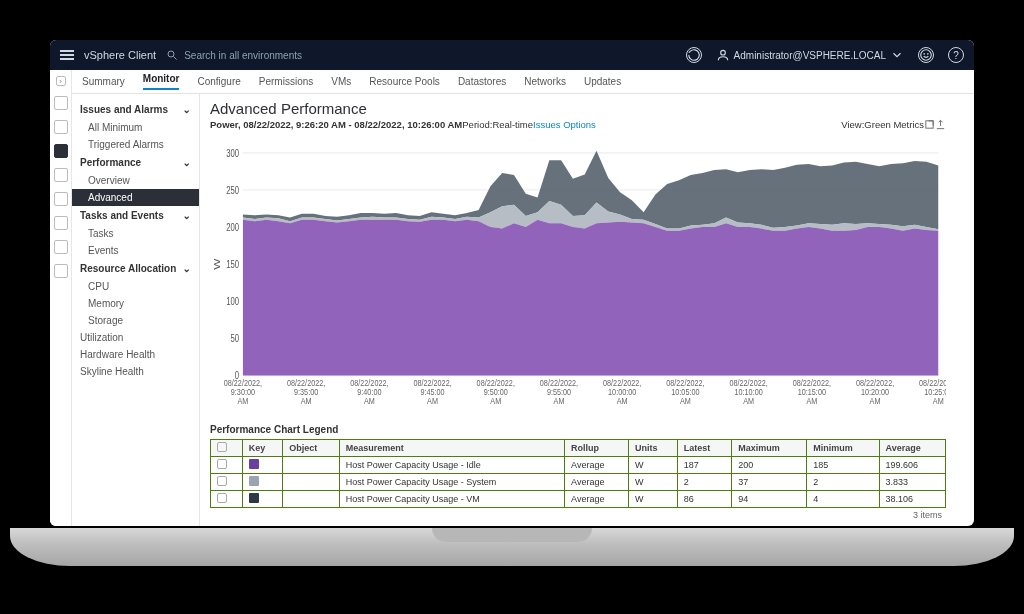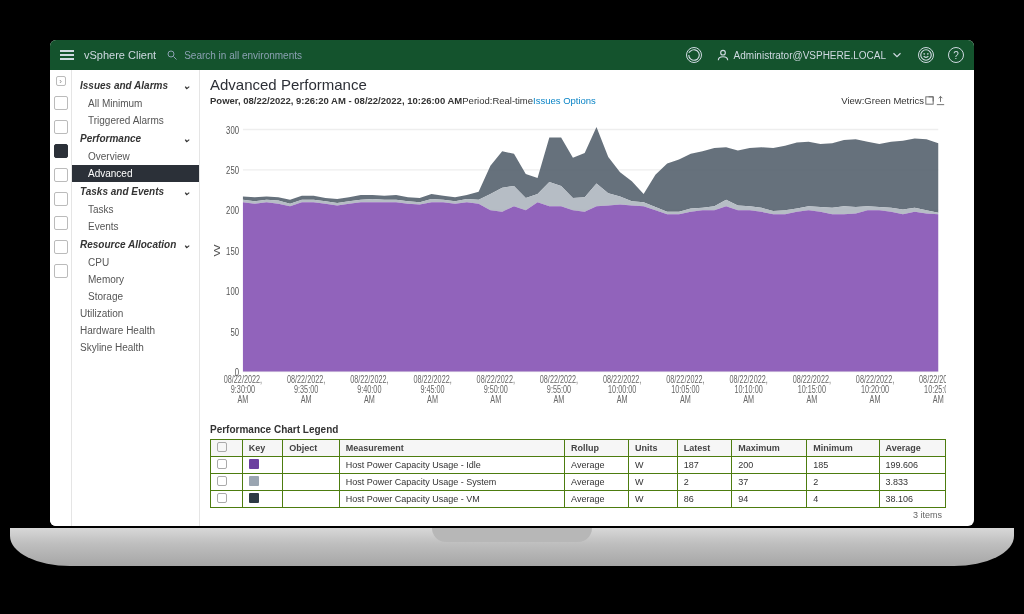--- a/index.html
+++ b/index.html
@@ -38,21 +38,21 @@
     background: #fff;
     border-radius: 6px;
     overflow: hidden;
     display: flex; flex-direction: column;
     font-size: 10px;
     color: #333;
   }
   
   .topbar {
     height: 30px;
-    background: #14532d;
+    background: #0f172a;
     color: #cfd9e1;
     display: flex; align-items: center;
     padding: 0 10px; gap: 10px;
     flex-shrink: 0;
   }
   .hamburger { width:14px; display:flex; flex-direction:column; gap:2px; cursor:pointer; }
   .hamburger span { height:2px; background:#cfd9e1; }
   .brand { font-size: 11px; }
   .search { display:flex; gap:6px; flex:1; color:#8ba1b2; }
   .search svg { width:12px; height:12px; }
@@ -80,21 +80,21 @@
   .folder-ico { width:14px; height:12px; background:#f6c55c; border-radius:2px; margin-right:auto; position:relative; }
   .folder-ico::before { content:""; position:absolute; top:-3px; left:0; width:6px; height:3px; background:#f6c55c; border-radius:1px 1px 0 0; }
   .actions-link { color:#0a84c6; font-size:9px; letter-spacing:.5px; cursor:pointer; font-weight:600; }
   .actions-sep { width:1px; height:14px; background:#0a84c6; margin-right:6px; }
   .tabs { display:flex; gap:18px; padding:0 10px; height:24px; align-items:center; border-bottom:1px solid #e3e3e3; }
   .tabs .tab { color:#555; cursor:pointer; }
   .tabs .tab.active { color:#222; border-bottom:2px solid #0a84c6; font-weight:600; padding-bottom:4px; }
   
   .panel { flex:1; display:flex; overflow:hidden; }
   .sidebar { width:128px; border-right:1px solid #e5e5e5; padding:6px 0; overflow:auto; }
-  .side-head { font-weight:700; padding:4px 8px; display:flex; justify-content:space-between; cursor:pointer;font-style:italic; }
+  .side-head { font-weight:700; padding:4px 8px; display:flex; justify-content:space-between; cursor:pointer; }
   .side-item { padding:3px 8px 3px 16px; color:#555; cursor:pointer; }
   .side-item.active { background:#2b3038; color:#fff; }
   .chartarea { flex:1; display:flex; flex-direction:column; padding:6px 28px 4px 10px; overflow:hidden; }
   .page-title { font-size:15px; color:#2c2f36; margin-bottom:2px; }
   .time-row { display:flex; align-items:center; gap:0; font-size:9.5px; color:#333; margin-bottom:15px; }
   .time-row .bold { font-weight:700; }
   .time-row .link { color:#0a84c6; cursor:pointer; }
   .time-row .spacer { flex:1; }
   .chart-wrap { flex:1; position:relative; min-height:200px; }
   .chart-wrap svg { width:100%; height:100%; }
@@ -167,20 +167,31 @@
         <div class="rail-item" style="background:#2b3038;border-color:#2b3038"></div>
         <div class="rail-item"></div>
         <div class="rail-item"></div>
         <div class="rail-item"></div>
         <div class="rail-item"></div>
         <div class="rail-item"></div>
       </div>
 
       <div class="content">
 
+        <div class="tabs" id="tabs-row">
+            <span class="tab">Summary</span>
+            <span class="tab active">Monitor</span>
+            <span class="tab">Configure</span>
+            <span class="tab">Permissions</span>
+            <span class="tab">VMs</span>
+            <span class="tab">Resource Pools</span>
+            <span class="tab">Datastores</span>
+            <span class="tab">Networks</span>
+            <span class="tab">Updates</span>
+          </div>
 
         <div class="panel">
 
           <div class="sidebar" id="sidebar">
               <div class="side-head">
                 <span>Issues and Alarms</span>
                 <span>⌄</span>
               </div>
               <div class="side-item">All Minimum</div>
               <div class="side-item">Triggered Alarms</div>

